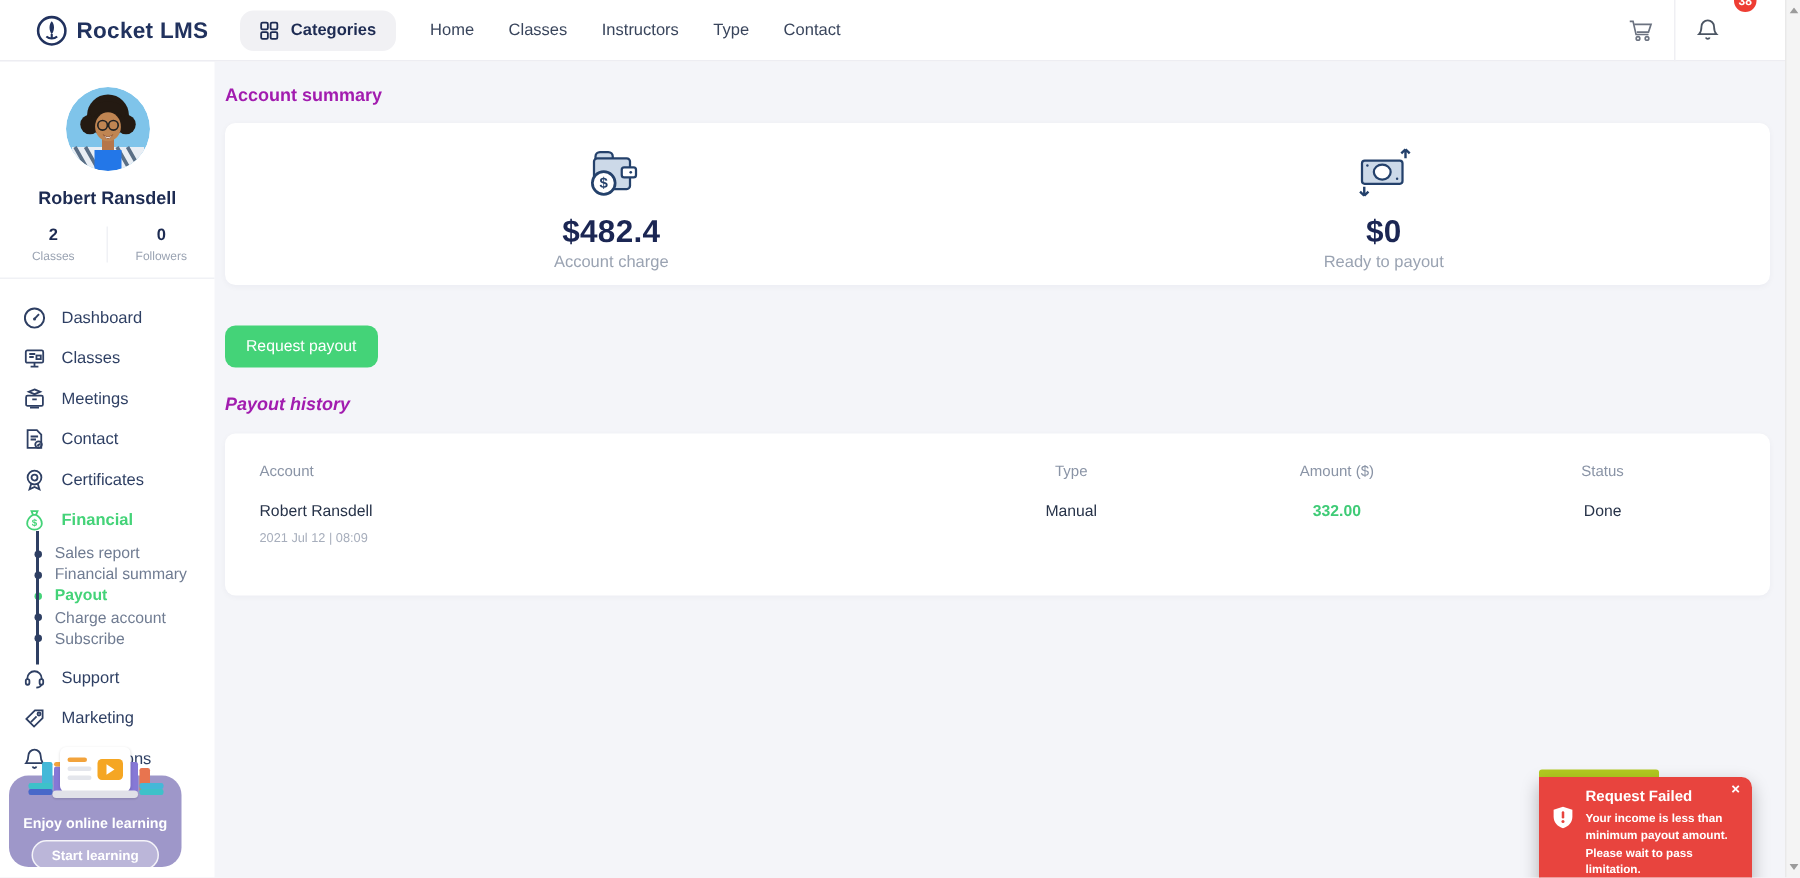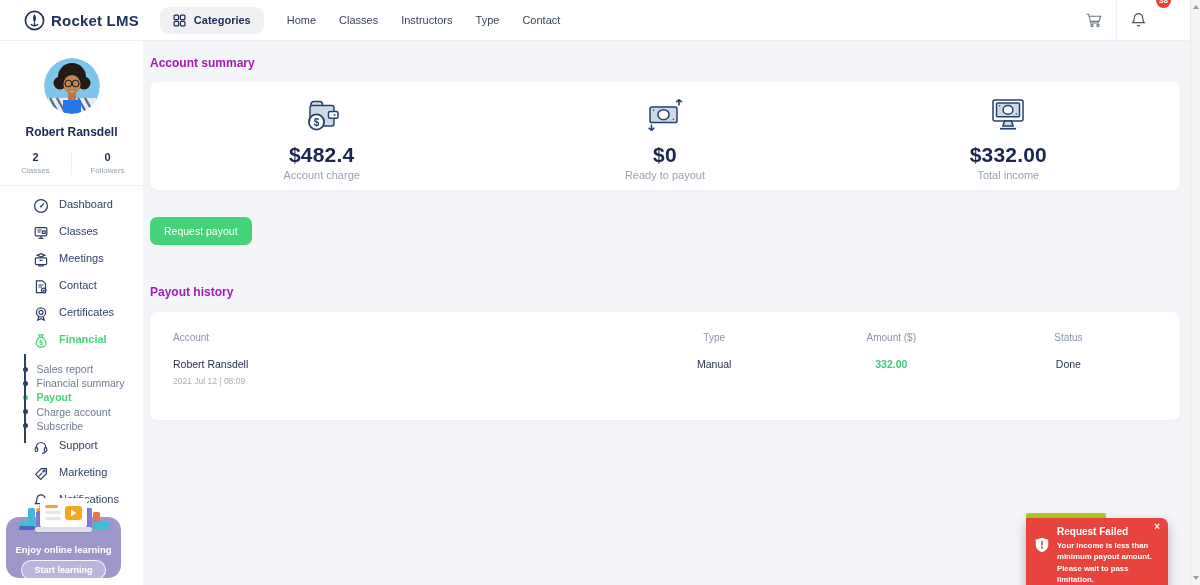--- a/index.html
+++ b/index.html
@@ -35,21 +35,21 @@
   .profile { text-align:center; padding-top:17px; }
   .avatar { width:56px; height:56px; border-radius:50%; margin:0 auto; overflow:hidden; cursor:pointer; }
   .profile-name { margin-top:11px; font-size:12px; font-weight:bold; color:#1d2b52; }
   .profile-stats { display:flex; margin-top:12px; padding-bottom:10px; border-bottom:1px solid #f0f1f5; }
   .pstat { flex:1; }
   .pstat:first-child { border-right:1px solid #f0f1f5; }
   .pstat-value { font-size:11px; font-weight:bold; color:#1d2b52; }
   .pstat-label { font-size:8px; color:#9aa3b2; margin-top:3px; }
 
   .menu { margin-top:12px; }
-  .menu-item { display:flex; gap:10px; height:27px; padding-left:33px; font-size:11px; color:#2e3f63; cursor:pointer; }
+  .menu-item { display:flex; align-items:center; gap:10px; height:27px; padding-left:15px; font-size:11px; color:#2e3f63; cursor:pointer; }
   .menu-item .mi-icon { width:16px; height:16px; flex:0 0 16px; }
   .menu-item.green { color:#44d378; font-weight:bold; }
   .submenu { position:relative; margin-left:24px; margin-top:2px; margin-bottom:6px; }
   .submenu::before { content:""; position:absolute; left:0; top:-8px; bottom:-10px; width:2px; background:#2e3f63; }
   .sub-item { display:flex; align-items:center; height:14.2px; font-size:10.5px; color:#707c92; cursor:pointer; }
   .sub-dot { width:5px; height:5px; border-radius:50%; background:#2e3f63; margin-left:-1.5px; margin-right:9px; flex:0 0 5px; }
   .sub-item.active { color:#44d378; font-weight:bold; }
   .sub-item.active .sub-dot { background:#44d378; }
 
   
@@ -70,21 +70,21 @@
   .section-title { font-size:12px; font-weight:bold; color:#a21caf; }
   .t1 { margin-top:15px; }
   .card { background:#fff; border-radius:7px; box-shadow:0 1px 4px rgba(25,35,80,.04); }
   .summary-card { margin-top:12px; height:108px; display:flex; align-items:center; }
   .stat { flex:1; text-align:center; }
   .stat-icon { display:flex; justify-content:center; }
   .stat-value { margin-top:5px; font-size:21px; font-weight:800; color:#1b2653; letter-spacing:.2px; }
   .stat-label { margin-top:2px; font-size:11px; color:#9aa3b2; }
 
   .btn-request { margin-top:27px; display:inline-block; background:#44d378; color:#fff; border:none; border-radius:7px; padding:8px 14px; font-family:inherit; font-size:10.5px; cursor:pointer; }
-  .t2 { margin-top:40px; }
+  .t2 { margin-top:17px;font-style:italic; }
 
   .table-card { margin-top:13px; padding:20px 23px 34px; }
   .trow { display:grid; grid-template-columns:46% 18% 18% 18%; align-items:start; }
   .th { font-size:10px; color:#8a94a6; }
   .tc { font-size:10.5px; color:#273349; }
   .c-center { text-align:center; }
   .trow.data { margin-top:15px; }
   .cell-date { font-size:8.5px; color:#a7aebc; margin-top:6px; }
   .amount { color:#3ecb76; font-weight:bold; }
 
@@ -374,35 +374,20 @@
           <circle cx="11.6" cy="18.3" r=".8" fill="#24416b" stroke="none"></circle>
           <circle cx="31.4" cy="27.2" r=".8" fill="#24416b" stroke="none"></circle>
           <path d="M37 13.5 v-6 m0 0 l-2.8 2.8 m2.8-2.8 l2.8 2.8" stroke-width="1.6"></path>
           <path d="M9.5 32.5 v6 m0 0 l-2.8-2.8 m2.8 2.8 l2.8-2.8" stroke-width="1.6"></path>
         </svg>
       </div>
       <div class="stat-value">$0</div>
       <div class="stat-label">Ready to payout</div>
     </div>
 
-    <div class="stat">
-      <div class="stat-icon">
-        <svg width="46" height="46" viewBox="0 0 46 46" fill="none" stroke="#24416b" stroke-width="1.5">
-          <rect x="8" y="8" width="30" height="21" rx="2" fill="#fff"></rect>
-          <rect x="11.5" y="11" width="23" height="13.8" rx="1" fill="#ccd9e8"></rect>
-          <ellipse cx="23" cy="17.9" rx="4.9" ry="4.3" fill="#fff"></ellipse>
-          <circle cx="14.6" cy="13.8" r=".8" fill="#24416b" stroke="none"></circle>
-          <circle cx="31.4" cy="22" r=".8" fill="#24416b" stroke="none"></circle>
-          <path d="M19.5 29 h7 l1.6 5 h-10.2 z" fill="#ccd9e8"></path>
-          <path d="M15 36.7 h16" stroke-width="1.7"></path>
-        </svg>
-      </div>
-      <div class="stat-value">$332.00</div>
-      <div class="stat-label">Total income</div>
-    </div>
   </section>
 
   <button class="btn-request">Request payout</button>
 
   <h2 class="section-title t2">Payout history</h2>
 
   <section class="card table-card">
     <div class="trow">
       <div class="th">Account</div>
       <div class="th c-center">Type</div>

